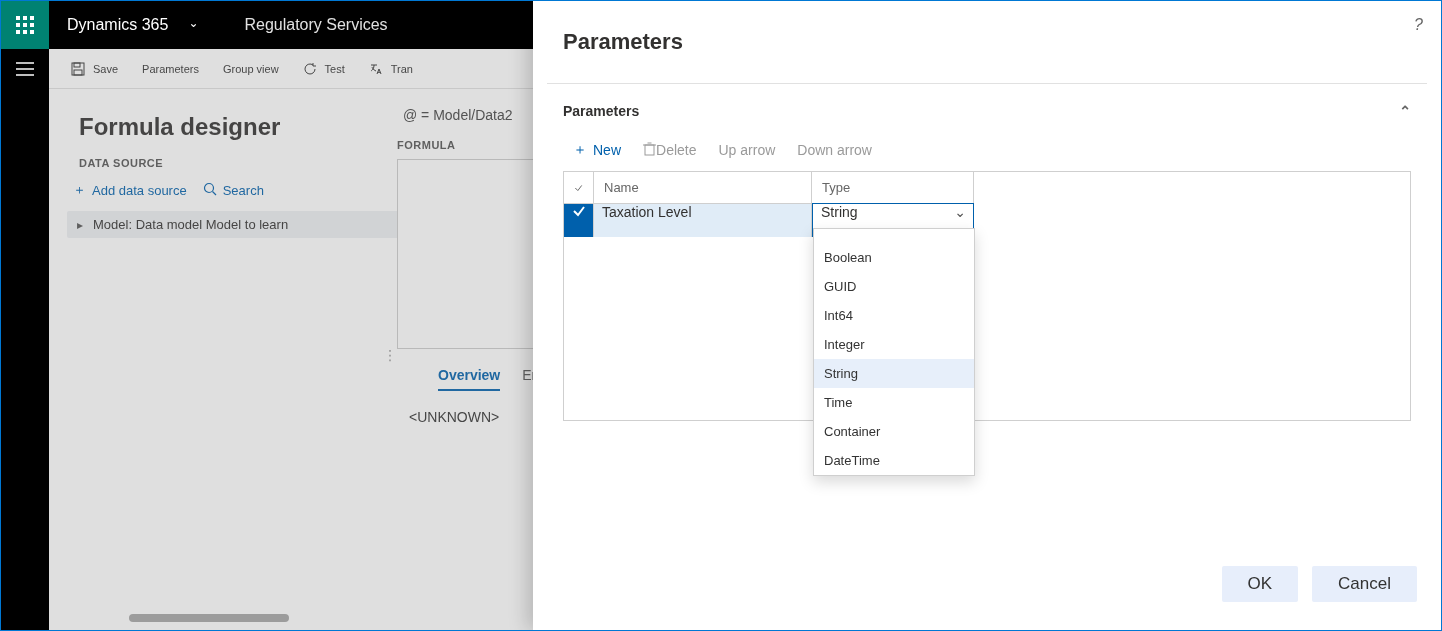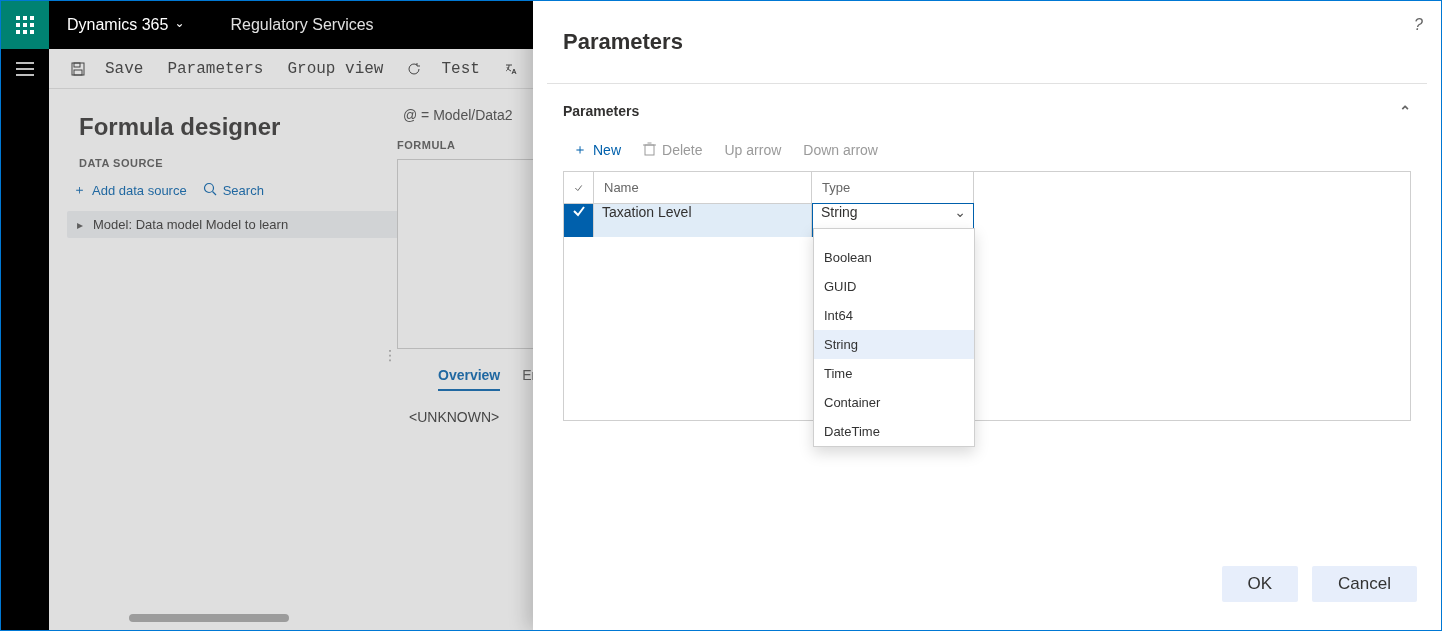--- a/index.html
+++ b/index.html
@@ -2,29 +2,29 @@
 <html><head>
 <meta charset="utf-8">
 <style>
   * { box-sizing: border-box; }
   html, body { margin:0; padding:0; font-family: "Segoe UI", Arial, sans-serif; font-size:13px; color:#323130; background:#fff; height:100%; overflow:hidden;}
   body { width:1442px; height:631px; position:relative; border:1px solid #0078d4;}
   
   .d365-top { height:48px; background:#000; color:#fff; display:flex; align-items:center; position:relative;}
   .waffle { width:48px; height:48px; background:#008272; display:flex; align-items:center; justify-content:center;}
   .waffle svg { width:18px; height:18px; }
-  .brand { padding:0 18px; font-size:16px; display:flex; align-items:flex-start; gap:6px; }
+  .brand { padding:0 18px; font-size:16px; display:flex; align-items:flex-start; gap:20px; }
   .brand .chev { font-size:12px; }
   .module { padding:0 28px; font-size:16px; color:#e1e1e1; }
   
   .leftrail { position:absolute; top:48px; left:0; width:48px; bottom:0; background:#000; color:#fff; display:flex; flex-direction:column; align-items:center;}
   .hamburger { height:40px; width:48px; display:flex; align-items:center; justify-content:center; }
   
   .cmdbar { position:absolute; top:48px; left:48px; right:0; height:40px; background:#fff; border-bottom:1px solid #e1e1e1; display:flex; align-items:center; padding:0 10px; gap:0;}
-  .cmd { padding:0 12px; height:40px; display:flex; align-items:center; gap:20px; color:#333; font-size:16px;font-family:Liberation Mono, monospace; }
+  .cmd { padding:0 12px; height:40px; display:flex; align-items:center; gap:8px; color:#333; font-size:11px; }
   .cmd.active { background:#0060ac; color:#fff; }
   .cmd .i { width:14px; display:flex; justify-content:center;}
   
   .main { position:absolute; top:88px; left:48px; right:0; bottom:0; background:#fff;}
   .main .page-title { font-size:24px; font-weight:600; padding:24px 0 12px 30px;}
   .ds-label { padding:4px 0 12px 30px; font-size:11px; letter-spacing:.5px; font-weight:600; color:#555;}
   .ds-toolbar { padding:0 0 10px 24px; display:flex; gap:16px;}
   .link { color:#0060ac; display:flex; align-items:center; gap:6px; font-size:13px;}
   .tree { margin:2px 10px 0 18px; }
   .tree-row { display:flex; align-items:center; gap:10px; padding:6px 10px; background:#d0d7de66; border-radius:2px; }
@@ -42,21 +42,21 @@
   
   .flyout { position:absolute; top:0; right:0; width:908px; bottom:0; background:#fff; box-shadow:-6px 0 18px rgba(0,0,0,.18);}
   .fly-top { height:48px; display:flex; align-items:center; justify-content:flex-end; padding:0 18px; color:#666;}
   .fly-title { position:absolute; top:28px; left:30px; font-size:22px; font-weight:600;}
   .fly-divider { position:absolute; top:82px; left:14px; right:14px; height:1px; background:#e1e1e1;}
   .section { position:absolute; top:98px; left:30px; right:30px; }
   .section-head { display:flex; justify-content:space-between; align-items:center; font-size:14px; font-weight:600; padding:4px 0 16px;}
   .section-head .chev { color:#666; font-size:14px;}
   .sec-toolbar { display:flex; gap:22px; padding: 6px 0 12px 10px; font-size:14px;}
   .sec-toolbar .new { color:#0060ac; display:flex; align-items:center; gap:6px;}
-  .sec-toolbar .dis { color:#9a9a9a; display:flex; align-items:center; gap:6px;}
+  .sec-toolbar .dis { color:#9a9a9a; display:flex; align-items:center; gap:0;}
   .grid { border:1px solid #cfcfcf; min-height:250px; background:#fff;}
   .grid-head { display:flex; background:#fff;}
   .gh { border-right:1px solid #cfcfcf; padding:8px 10px; color:#666; font-size:13px;}
   .gh.chk { width:30px; display:flex; align-items:center; justify-content:center;}
   .gh.name { width:218px;}
   .gh.type { width:162px;}
   .grid-row { display:flex; }
   .gc { border-right:1px solid #cfcfcf; border-top:1px solid #cfcfcf; padding:0; font-size:14px; height:34px; display:flex; align-items:flex-start;}
   .gc.chk { width:30px; justify-content:center; background:#0060ac; color:#fff;}
   .gc.name { width:218px; background:#e0ecf7; padding:0 8px;}
@@ -249,20 +249,21 @@
         </div>
       </div>
     </div>
   </div>
 
   <div class="dropdown">
     <div class="dd-spacer"></div>
     <div class="dd-item">Boolean</div>
     <div class="dd-item">GUID</div>
     <div class="dd-item">Int64</div>
+    <div class="dd-item">Integer</div>
     <div class="dd-item sel">String</div>
     <div class="dd-item">Time</div>
     <div class="dd-item">Container</div>
     <div class="dd-item">DateTime</div>
   </div>
 
   <div class="fly-foot">
     <button class="btn">OK</button>
     <button class="btn">Cancel</button>
   </div>

